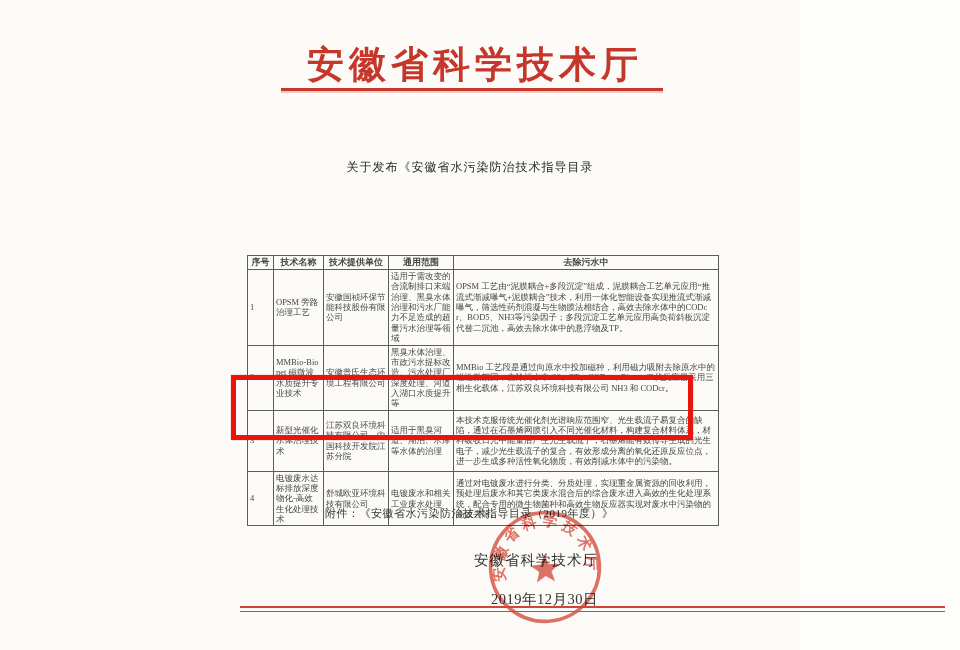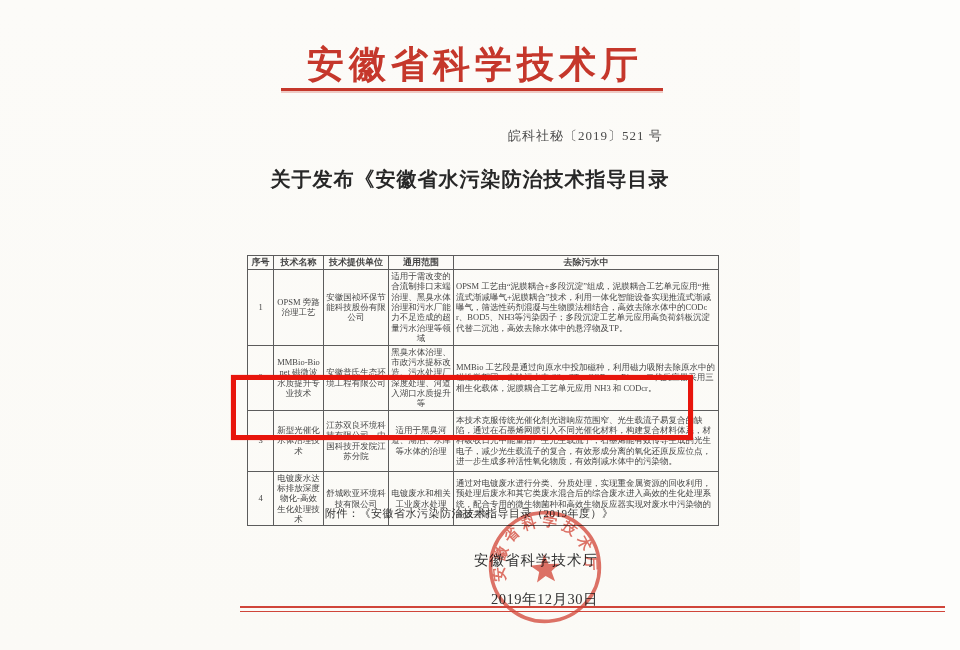--- a/index.html
+++ b/index.html
@@ -7,31 +7,31 @@
        font-family:"Liberation Serif","DejaVu Serif",serif;color:#3a3a3a;}
   .page{position:relative;width:800px;height:650px;background:linear-gradient(180deg,#fcfbf8 0%,#fbfaf6 100%);}
 
   
   .agency-header{position:absolute;left:250px;top:40px;width:450px;text-align:center;
      color:#c5372b;font-size:37px;font-weight:bold;letter-spacing:5px;}
   .red-rule{position:absolute;left:281px;top:88px;width:382px;height:3px;background:#c5372b;box-shadow:0 2px 0 rgba(197,55,43,.25);}
   .doc-number{position:absolute;left:508px;top:127px;width:160px;font-size:13px;color:#4a4a4a;letter-spacing:1px;}
 
   
-  .notice-title{position:absolute;left:240px;top:166px;width:460px;text-align:center;
-     font-size:20px;font-weight:bold;color:#272727;line-height:27px;letter-spacing:1px;}
+  .notice-title{position:absolute;left:240px;top:154px;width:460px;text-align:center;
+     font-size:12px;font-weight:normal;color:#272727;line-height:27px;letter-spacing:1px;}
 
   
   .tech-table-wrap{position:absolute;left:247px;top:255px;width:471px;}
   table.tech{border-collapse:collapse;table-layout:fixed;width:471px;
      font-size:8.5px;line-height:1.22;color:#454545;border-radius:20px;}
   table.tech th,table.tech td{border:1px solid #5c5c5c;padding:1px 2px;vertical-align:middle;
      overflow:hidden;word-break:break-all;}
   table.tech th{font-weight:bold;font-size:9px;text-align:center;height:13px;padding:0 1px;}
-  td.c{text-align:center;}
+  td.c{}
   td.desc{text-align:left;vertical-align:top;padding:2px 3px;}
   col.no{width:26px;}col.name{width:50px;}col.prov{width:65px;}col.scope{width:65px;}col.desc{width:265px;}
   tr.r1{height:62px;}tr.r2{height:48px;}tr.r3{height:61px;}tr.r4{height:52px;}
 
   
   .highlight-box{position:absolute;left:231px;top:375px;width:462px;height:65px;
      border:5px solid #e8150c;box-sizing:border-box;pointer-events:none;
      box-shadow:0 0 1px rgba(232,21,12,.6);}
 
   
@@ -48,21 +48,20 @@
   .footer-rule-top{position:absolute;left:240px;top:606px;width:705px;height:2px;background:#d0453a;}
   .footer-rule-bottom{position:absolute;left:240px;top:611px;width:705px;height:1px;background:#d0453a;}
 </style>
 </head>
 <body>
 
 <div class="page">
 
   <div class="agency-header">安徽省科学技术厅</div>
   <div class="red-rule"></div>
-  <div class="doc-number">皖科社秘〔2019〕521 号</div>
 
   <div class="notice-title">
     <div>关于发布《安徽省水污染防治技术指导目录</div>
   </div>
 
   <div class="tech-table-wrap">
     <table class="tech">
       <colgroup>
         <col class="no">
           <col class="name">
@@ -83,21 +82,21 @@
         <td class="c">OPSM 旁路治理工艺</td>
         <td class="c">安徽国祯环保节能科技股份有限公司</td>
         <td class="c">适用于需改变的合流制排口末端治理、黑臭水体治理和污水厂能力不足造成的超量污水治理等领域</td>
         <td class="desc">OPSM 工艺由“泥膜耦合+多段沉淀”组成，泥膜耦合工艺单元应用“推流式渐减曝气+泥膜耦合”技术，利用一体化智能设备实现推流式渐减曝气，筛选性药剂混凝与生物膜法相结合，高效去除水体中的CODcr、BOD5、NH3等污染因子；多段沉淀工艺单元应用高负荷斜板沉淀代替二沉池，高效去除水体中的悬浮物及TP。</td>
       </tr>
       <tr class="r2">
         <td class="c">2</td>
         <td class="c">MMBio-Bionet 磁微波水质提升专业技术</td>
         <td class="c">安徽普氏生态环境工程有限公司</td>
         <td class="c">黑臭水体治理、市政污水提标改造、污水处理厂深度处理、河道入湖口水质提升等</td>
-        <td class="desc">MMBio 工艺段是通过向原水中投加磁种，利用磁力吸附去除原水中的磁性微絮团，去除污水中 SS、TP、CODcr；Bionet 二代反应器采用三相生化载体，泥膜耦合工艺单元应用 NH3 和 CODcr。</td>
+        <td class="desc">MMBio 工艺段是通过向原水中投加磁种，利用磁力吸附去除原水中的磁性微絮团，去除污水中 SS、TP、CODcr；Bionet 二代反应器采用三相生化载体，江苏双良环境科技有限公司 NH3 和 CODcr。</td>
       </tr>
       <tr class="r3">
         <td class="c">3</td>
         <td class="c">新型光催化水体治理技术</td>
         <td class="c">江苏双良环境科技有限公司、中国科技开发院江苏分院</td>
         <td class="c">适用于黑臭河道、湖泊、水库等水体的治理</td>
         <td class="desc">本技术克服传统光催化剂光谱响应范围窄、光生载流子易复合的缺陷，通过在石墨烯网膜引入不同光催化材料，构建复合材料体系，材料吸收日光中能量后产生光生载流子，石墨烯能有效传导生成的光生电子，减少光生载流子的复合，有效形成分离的氧化还原反应位点，进一步生成多种活性氧化物质，有效削减水体中的污染物。</td>
       </tr>
       <tr class="r4">
         <td class="c">4</td>

